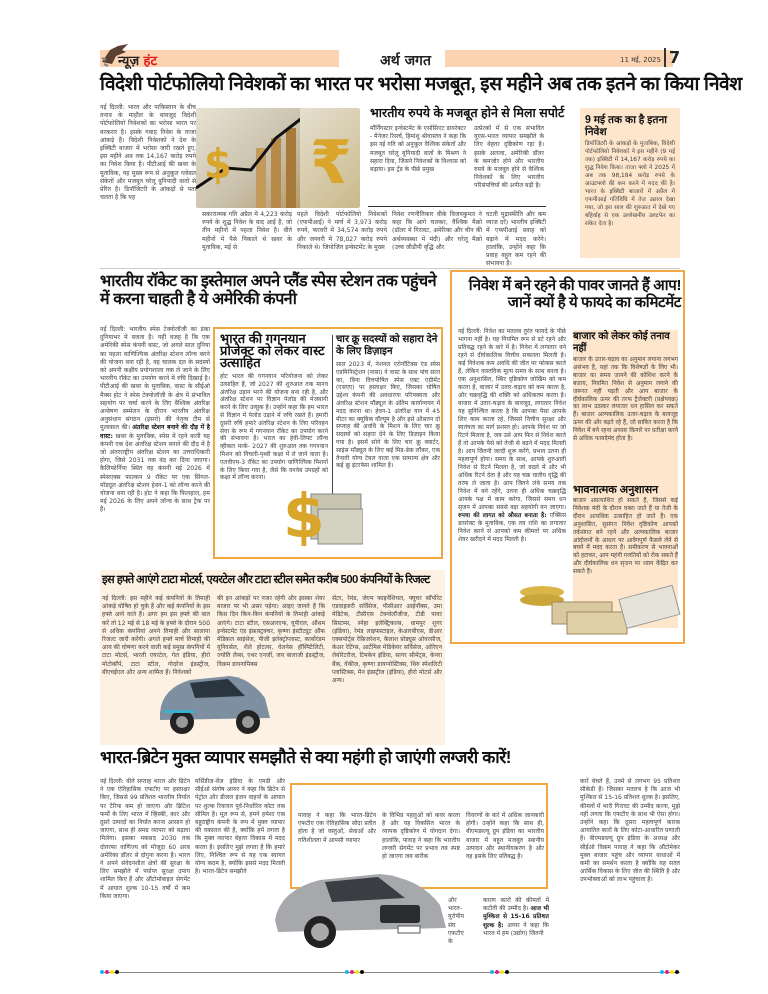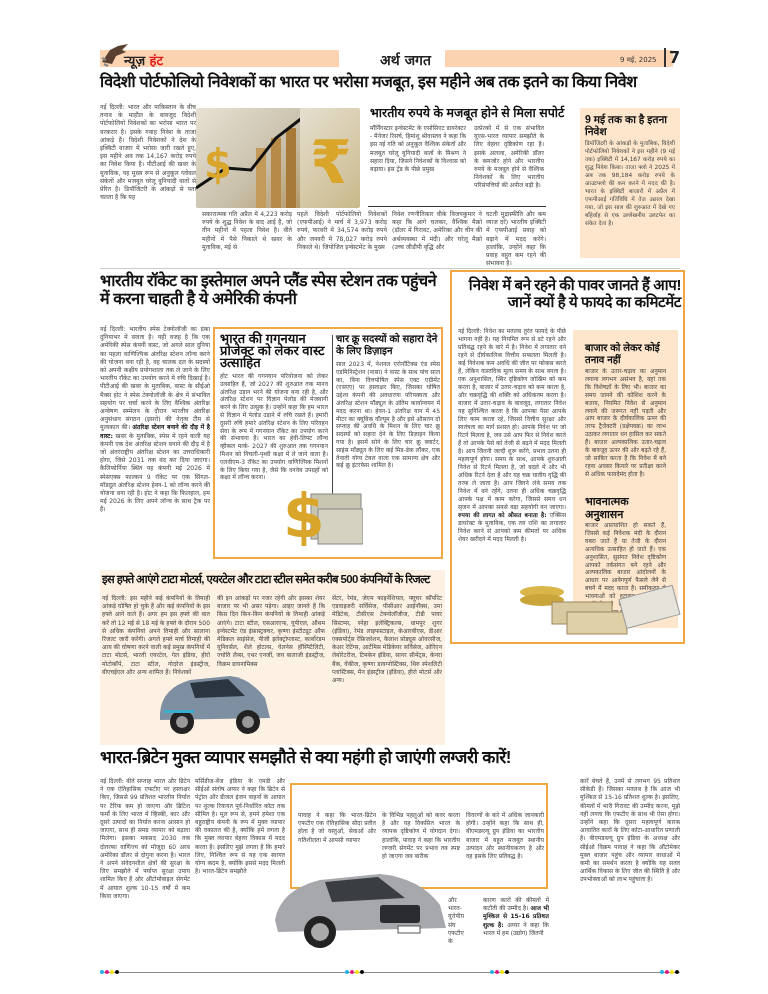--- a/index.html
+++ b/index.html
@@ -27,31 +27,31 @@
 
 <div>
   <div class="hdr-band" style="left:100px;width:239px"></div>
   <div class="hdr-band" style="left:445px;width:228px"></div>
   <div class="abs" style="left:100px;top:42px;width:30px;height:26px">
     <svg width="30" height="26" viewBox="0 0 30 26">
         <path d="M2 20 L10 8 L18 4 L28 2 L22 8 L26 10 L16 14 L12 22 Z" fill="#5a4030"></path>
         <path d="M4 22 L8 24 M6 18 L2 16" stroke="#888" stroke-width="2"></path>
       </svg>
   </div>
-  <div class="abs logo-text" style="left:124px;top:51px">
+  <div class="abs logo-text" style="left:118px;top:51px">
     <span>न्यूज़</span>
     <span class="logo-red">हंट</span>
   </div>
   <div class="abs sec" style="left:358px;top:50px;width:95px">अर्थ जगत</div>
-  <div class="abs date" style="left:620px;top:55px">9 मई, 2025</div>
+  <div class="abs date" style="left:620px;top:55px">11 मई, 2025</div>
   <div class="abs pgnum" style="left:664px;top:48px">7</div>
 </div>
 
 <div>
-  <div class="abs h1" style="left:100px;top:73px;width:580px;font-size:16px;white-space:nowrap">विदेशी पोर्टफोलियो निवेशकों का भारत पर भरोसा मजबूत, इस महीने अब तक इतने का किया निवेश</div>
+  <div class="abs h1" style="left:100px;top:73px;width:580px;font-size:19px;white-space:nowrap">विदेशी पोर्टफोलियो निवेशकों का भारत पर भरोसा मजबूत, इस महीने अब तक इतने का किया निवेश</div>
   <div class="abs body" style="left:100px;top:103px;width:96px;height:160px;overflow:hidden">नई दिल्ली: भारत और पाकिस्तान के बीच तनाव के माहौल के बावजूद विदेशी पोर्टफोलियो निवेशकों का भरोसा भारत पर बरकरार है। इसके गवाह निवेश के ताजा आंकड़े हैं। विदेशी निवेशकों ने देश के इक्विटी बाजार में भरोसा जारी रखते हुए, इस महीने अब तक 14,167 करोड़ रुपये का निवेश किया है। पीटीआई की खबर के मुताबिक, यह मुख्य रूप से अनुकूल ग्लोबल संकेतों और मजबूत घरेलू बुनियादी बातों से प्रेरित है। डिपॉजिटरी के आंकड़ों से पता चलता है कि यह</div>
   <div class="abs img" style="left:196px;top:108px;width:106px;height:100px;background:linear-gradient(135deg,#e8e2d4,#c9c0ab 60%,#b59a6a)">
     <svg width="106" height="100" viewBox="0 0 106 100">
         <rect x="60" y="40" width="10" height="60" fill="#c49a5a"></rect>
         <rect x="75" y="30" width="10" height="70" fill="#b88a4a"></rect>
         <rect x="90" y="20" width="10" height="80" fill="#a87a3a"></rect>
         <polyline points="0,80 30,60 55,62 80,30 106,10" fill="none" stroke="#111" stroke-width="3"></polyline>
         <text x="8" y="70" font-size="40" font-weight="bold" fill="#d9a52a">$</text>
       </svg>
   </div>
@@ -102,21 +102,21 @@
   </div>
 </div>
 
 <div class="abs obox" style="left:450px;top:270px;width:235px;height:372px;border-bottom:none">
   <div class="abs h1" style="left:4px;top:4px;width:225px;font-size:15px;text-align:right">निवेश में बने रहने की पावर जानते हैं आप! जानें क्यों है ये फायदे का कमिटमेंट</div>
   <div class="abs body" style="left:6px;top:55px;width:108px;height:300px;overflow:hidden;font-size:6px;line-height:8px">
     <span>नई दिल्ली: निवेश का मतलब तुरंत फायदे के पीछे भागना नहीं है। यह नियमित रूप से डटे रहने और प्रतिबद्ध रहने के बारे में है। निवेश में लगातार बने रहने से दीर्घकालिक वित्तीय सफलता मिलती है। कई निवेशक कम अवधि की जीत पर फोकस करते हैं, लेकिन वास्तविक मूल्य समय के साथ बनता है। एक अनुशासित, स्थिर दृष्टिकोण जोखिम को कम करता है, बाजार में उतार-चढ़ाव को कम करता है, और चक्रवृद्धि की शक्ति को अधिकतम करता है। बाजार में उतार-चढ़ाव के बावजूद, लगातार निवेश यह सुनिश्चित करता है कि आपका पैसा आपके लिए काम करता रहे, जिससे वित्तीय सुरक्षा और स्वतंत्रता का मार्ग प्रशस्त हो। आपके निवेश पर जो रिटर्न मिलता है, जब उसे आप फिर से निवेश करते हैं तो आपके पैसे को तेजी से बढ़ने में मदद मिलती है। आप जितनी जल्दी शुरू करेंगे, प्रभाव उतना ही महत्वपूर्ण होगा। समय के साथ, आपके शुरुआती निवेश से रिटर्न मिलता है, जो बदले में और भी अधिक रिटर्न देता है और यह चक्र घातीय वृद्धि की तरफ ले जाता है। आप जितने लंबे समय तक निवेश में बने रहेंगे, उतना ही अधिक चक्रवृद्धि आपके पक्ष में काम करेगा, जिससे समय धन सृजन में आपका सबसे बड़ा सहयोगी बन जाएगा।</span>
     <b>रुपया की लागत को औसत बनाता है:</b>
     <span>एक्सिस डायरेक्ट के मुताबिक, एक तय राशि का लगातार निवेश करने से आपको कम कीमतों पर अधिक शेयर खरीदने में मदद मिलती है।</span>
   </div>
-  <div class="abs box" style="left:121px;top:58px;width:105px;height:298px;padding:12px">
+  <div class="abs box" style="left:121px;top:58px;width:105px;height:298px;padding:0">
     <div class="h2" style="font-size:10px;line-height:12px">बाजार को लेकर कोई तनाव नहीं</div>
     <div class="body" style="margin-top:2px;font-size:5.9px;line-height:7.9px;height:125px;overflow:hidden">बाजार के उतार-चढ़ाव का अनुमान लगाना लगभग असंभव है, यहां तक कि विशेषज्ञों के लिए भी। बाजार का समय जानने की कोशिश करने के बजाय, नियमित निवेश से अनुमान लगाने की जरूरत नहीं पड़ती और आप बाजार के दीर्घकालिक ऊपर की तरफ ट्रैजेक्टरी (प्रक्षेपवक्र) का लाभ उठाकर लगातार धन हासिल कर सकते हैं। बाजार अल्पकालिक उतार-चढ़ाव के बावजूद ऊपर की ओर बढ़ते रहे हैं, जो साबित करता है कि निवेश में बने रहना अवसर किनारे पर प्रतीक्षा करने से अधिक फायदेमंद होता है।</div>
     <div class="h2" style="font-size:11px;line-height:13px;margin-top:2px">भावनात्मक अनुशासन</div>
     <div class="body" style="margin-top:1px;font-size:5.9px;line-height:7.9px;height:110px;overflow:hidden">बाजार अप्रत्याशित हो सकते हैं, जिससे कई निवेशक मंदी के दौरान घबरा जाते हैं या तेजी के दौरान अत्यधिक उत्साहित हो जाते हैं। एक अनुशासित, सुसंगत निवेश दृष्टिकोण आपको तर्कसंगत बने रहने और अल्पकालिक बाजार आंदोलनों के आधार पर आवेगपूर्ण फैसले लेने से बचने में मदद करता है। समीकरण से भावनाओं को हटाकर, आप महंगी गलतियों को रोक सकते हैं और दीर्घकालिक धन सृजन पर ध्यान केंद्रित कर सकते हैं।</div>
   </div>
   <div class="abs" style="left:60px;top:300px;width:170px;height:70px">
     <svg width="170" height="70">
         <ellipse cx="30" cy="20" rx="22" ry="6" fill="#d9b54a"></ellipse>
         <ellipse cx="30" cy="28" rx="22" ry="6" fill="#c9a53a"></ellipse>
         <rect x="40" y="30" width="60" height="22" fill="#d9c9a0" stroke="#a08860"></rect>

